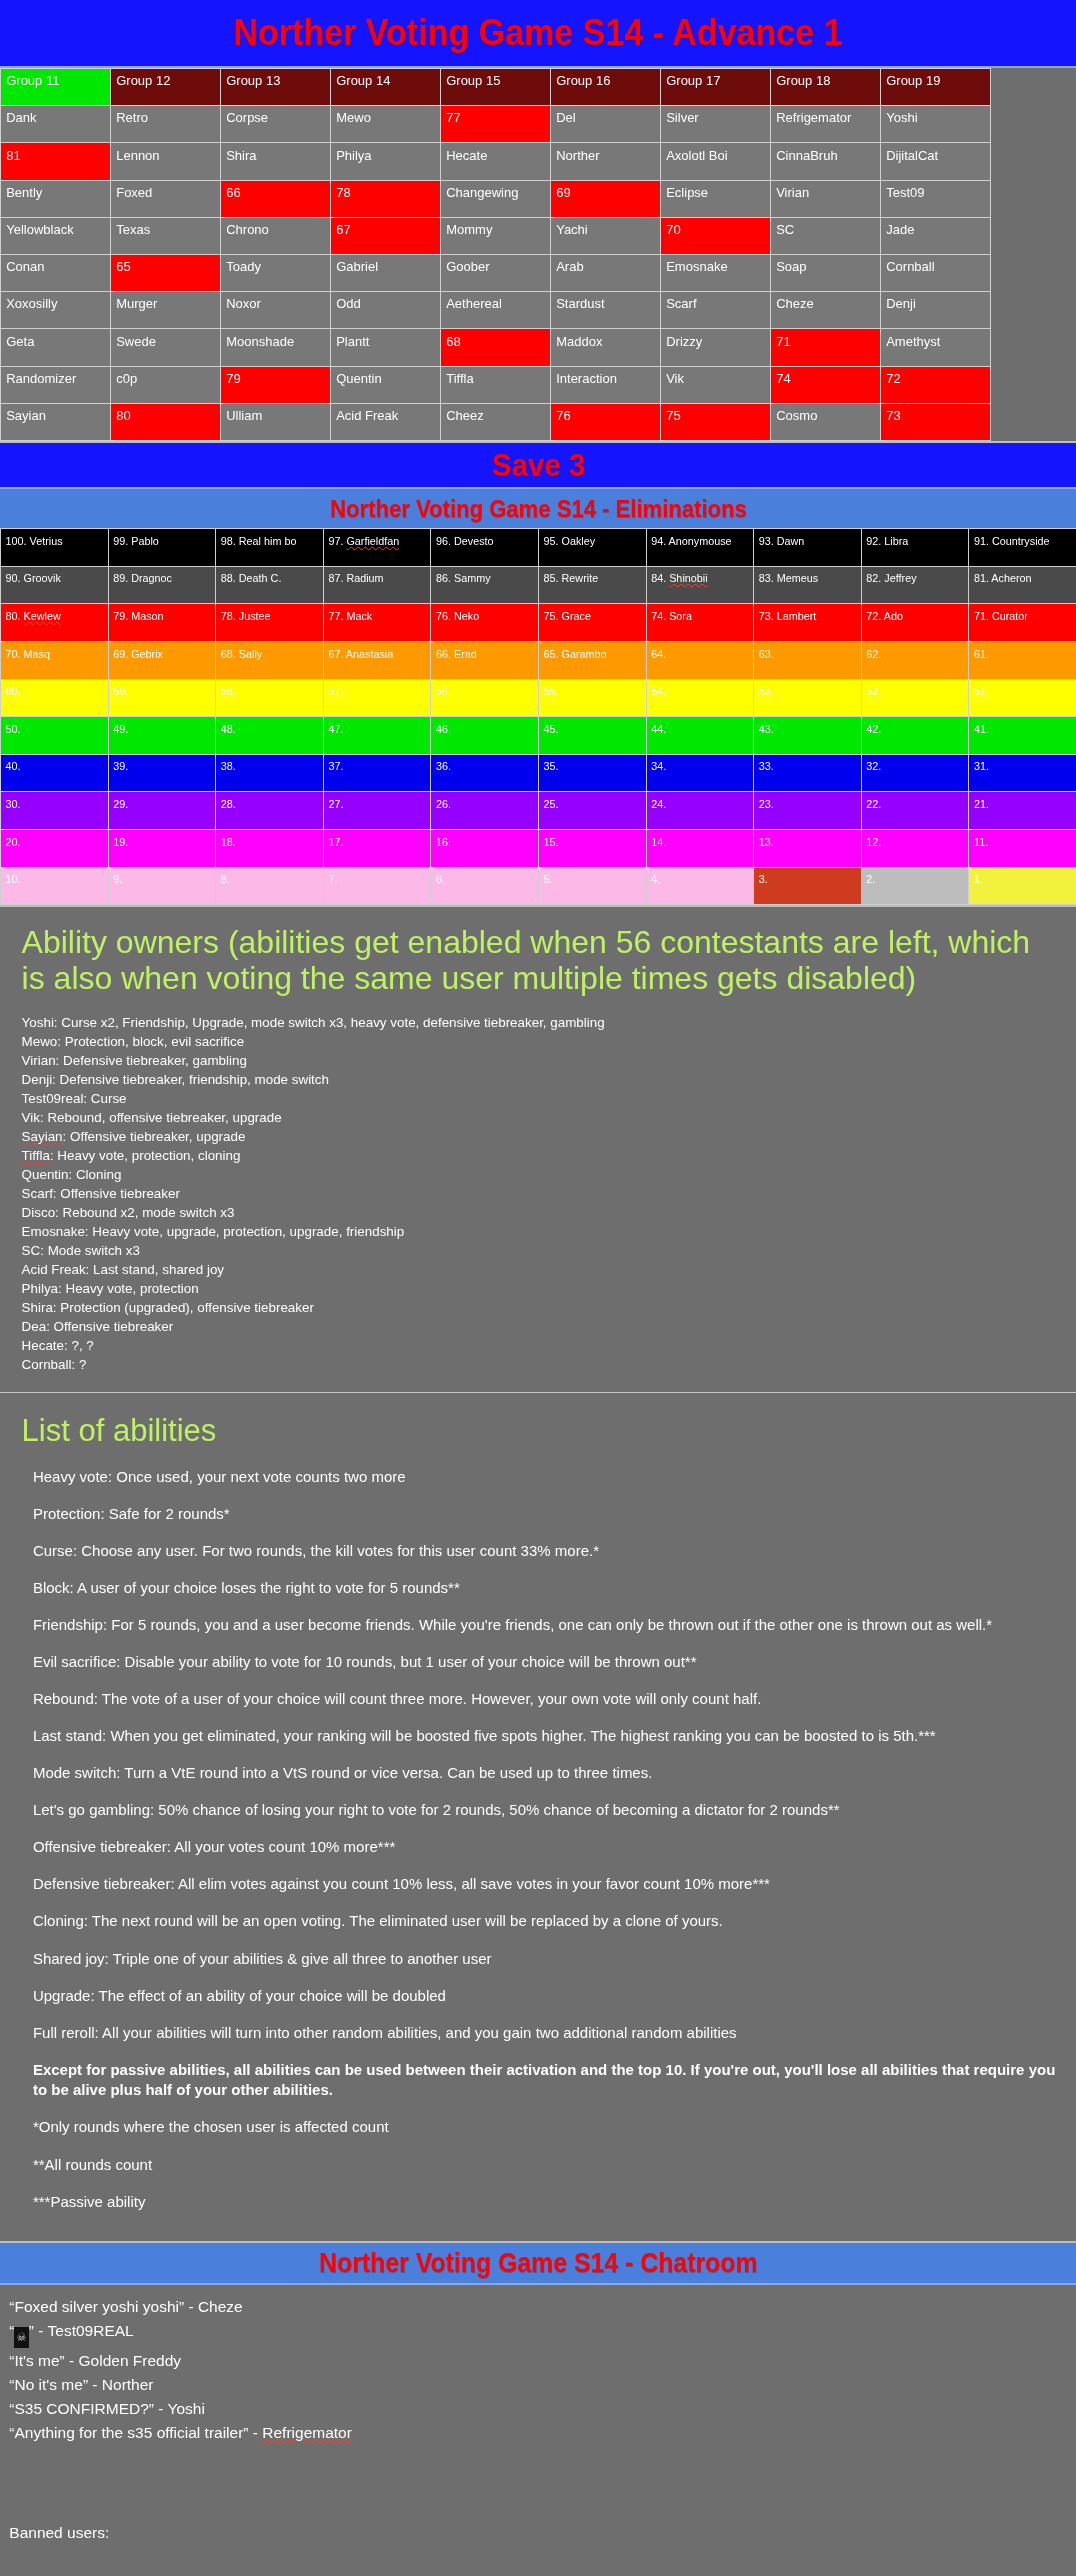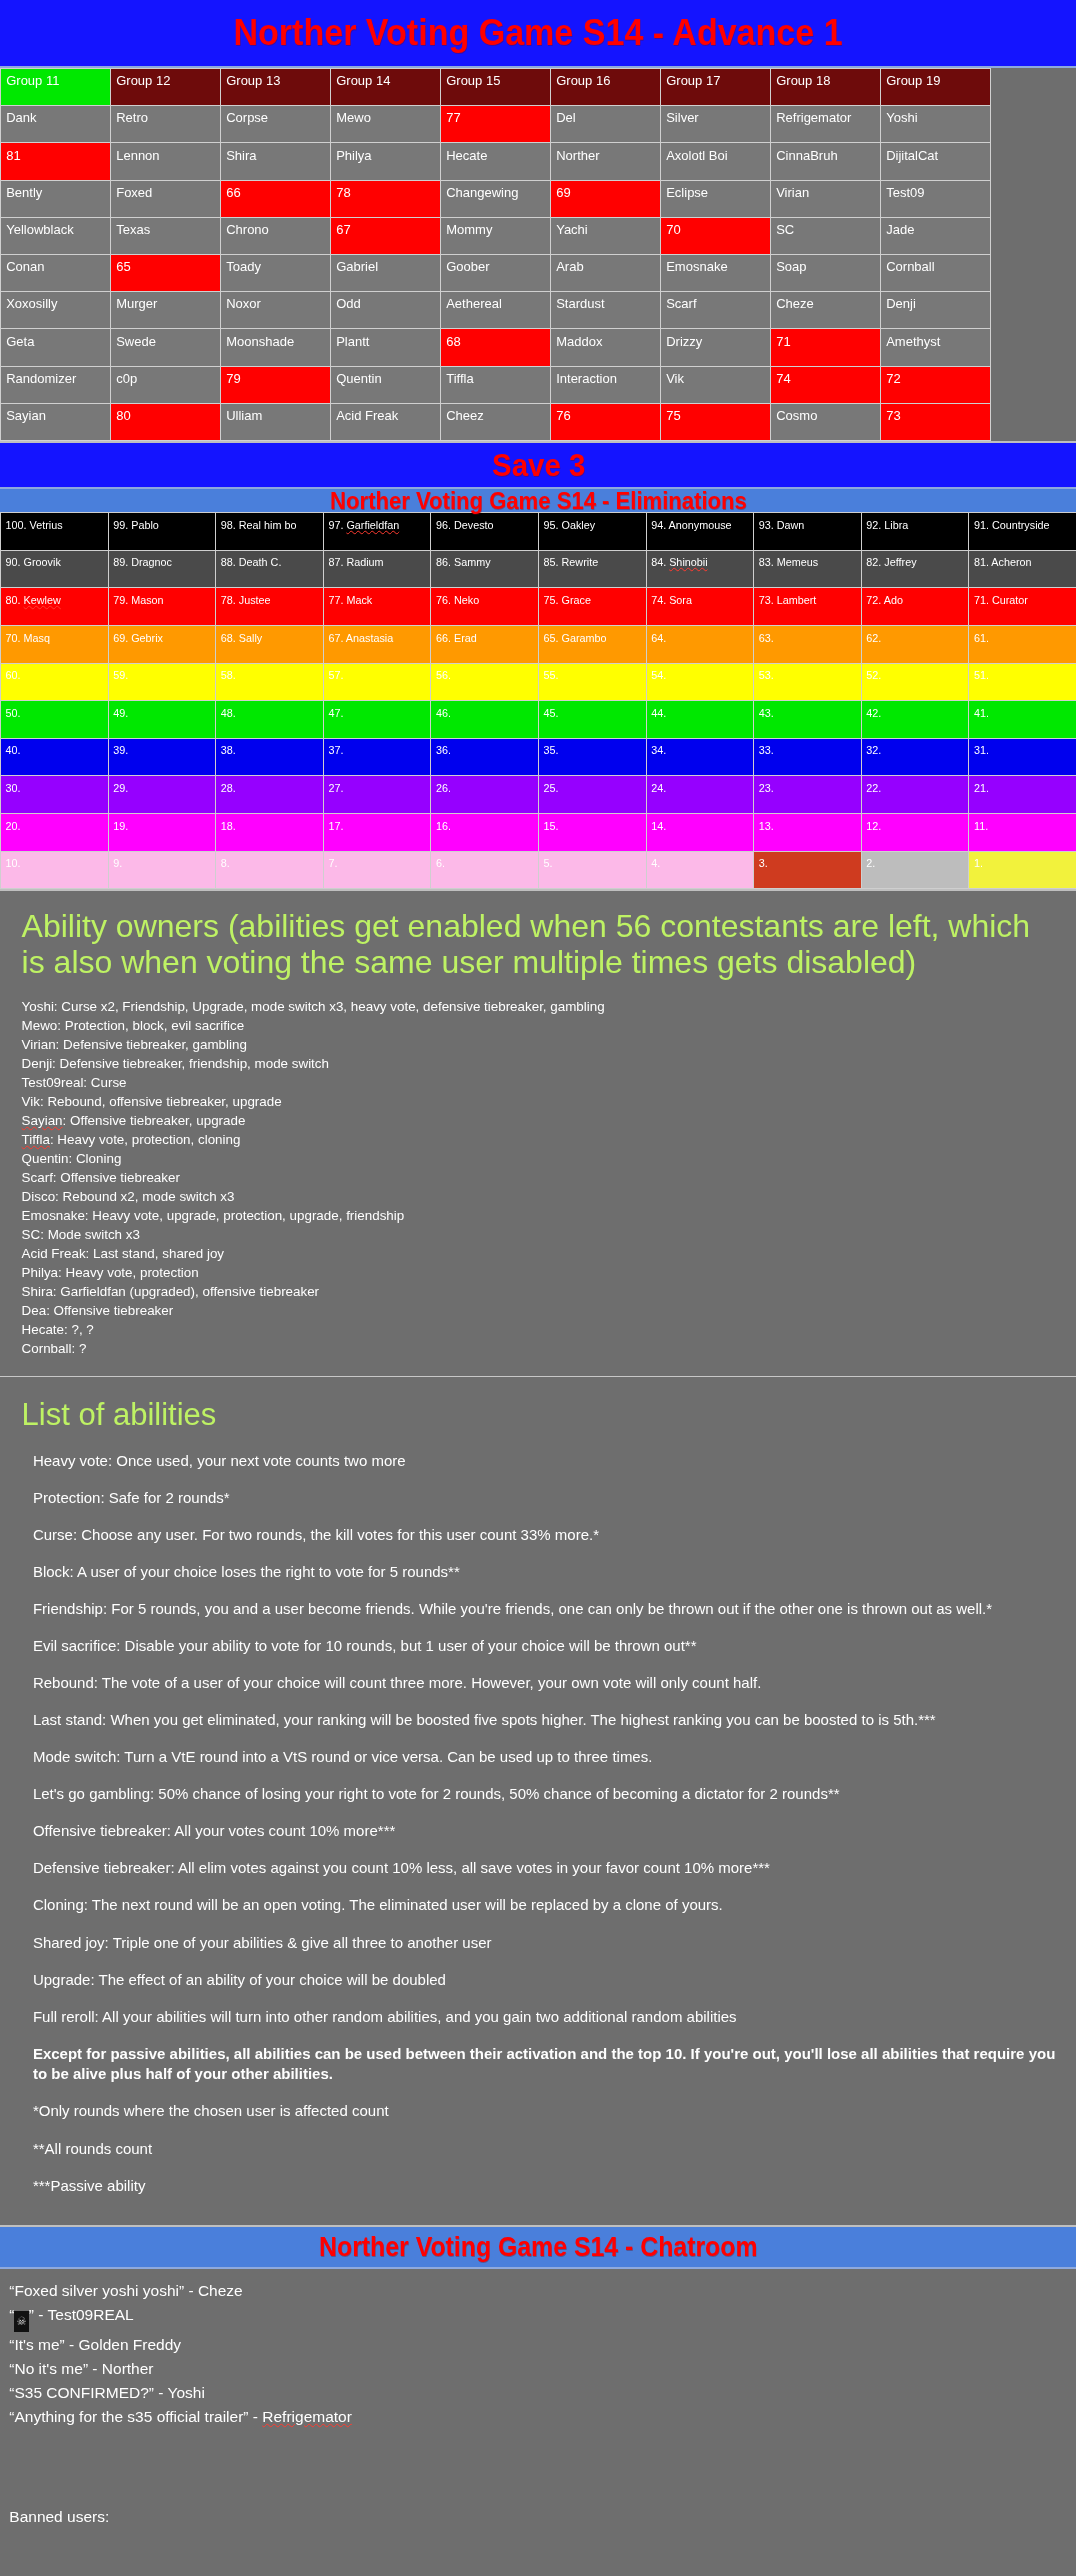--- a/index.html
+++ b/index.html
@@ -21,21 +21,21 @@
     color:#ff0000;
     font-weight:bold;
     letter-spacing:0px;
     transform:scaleX(0.92);
     text-shadow:0.5px 0.5px 0 rgba(120,0,0,.35);
   }
   .banner-advance{background:#1414ff;height:66px;}
   .banner-advance .banner-title{font-size:37px;}
   .banner-save{background:#1414ff;height:44px;}
   .banner-save .banner-title{font-size:32px;}
-  .banner-elim{background:#4a7fdb;height:23px;}
+  .banner-elim{background:#4a7fdb;height:39px;}
   .banner-elim .banner-title{font-size:24px;}
   .banner-chat{background:#4a7fdb;height:40px;}
   .banner-chat .banner-title{font-size:27px;}
 
   .hairline{height:2.1px;background:#bfbfbf;width:100%;}
   .hairline-blue{height:2.1px;background:#8ea9dd;width:100%;}
 
   
   table.grid{border-collapse:collapse;width:991px;table-layout:fixed;}
   table.grid td{
@@ -374,21 +374,21 @@
         <div class="owner-line">Vik: Rebound, offensive tiebreaker, upgrade</div>
         <div class="owner-line"><span class="sp">Sayian</span>: Offensive tiebreaker, upgrade</div>
         <div class="owner-line"><span class="sp">Tiffla</span>: Heavy vote, protection, cloning</div>
         <div class="owner-line">Quentin: Cloning</div>
         <div class="owner-line">Scarf: Offensive tiebreaker</div>
         <div class="owner-line">Disco: Rebound x2, mode switch x3</div>
         <div class="owner-line">Emosnake: Heavy vote, upgrade, protection, upgrade, friendship</div>
         <div class="owner-line">SC: Mode switch x3</div>
         <div class="owner-line">Acid Freak: Last stand, shared joy</div>
         <div class="owner-line">Philya: Heavy vote, protection</div>
-        <div class="owner-line">Shira: Garfieldfan (upgraded), offensive tiebreaker</div>
+        <div class="owner-line">Shira: Protection (upgraded), offensive tiebreaker</div>
         <div class="owner-line">Dea: Offensive tiebreaker</div>
         <div class="owner-line">Hecate: ?, ?</div>
         <div class="owner-line">Cornball: ?</div>
       </div>
   </div>
   <div style="width:1077px;height:1px;background:#c8c8c8;"></div>
 
   <div class="prose">
     <h1 class="sec-title small">List of abilities</h1>
     <div class="ab-list" id="ab-list">

